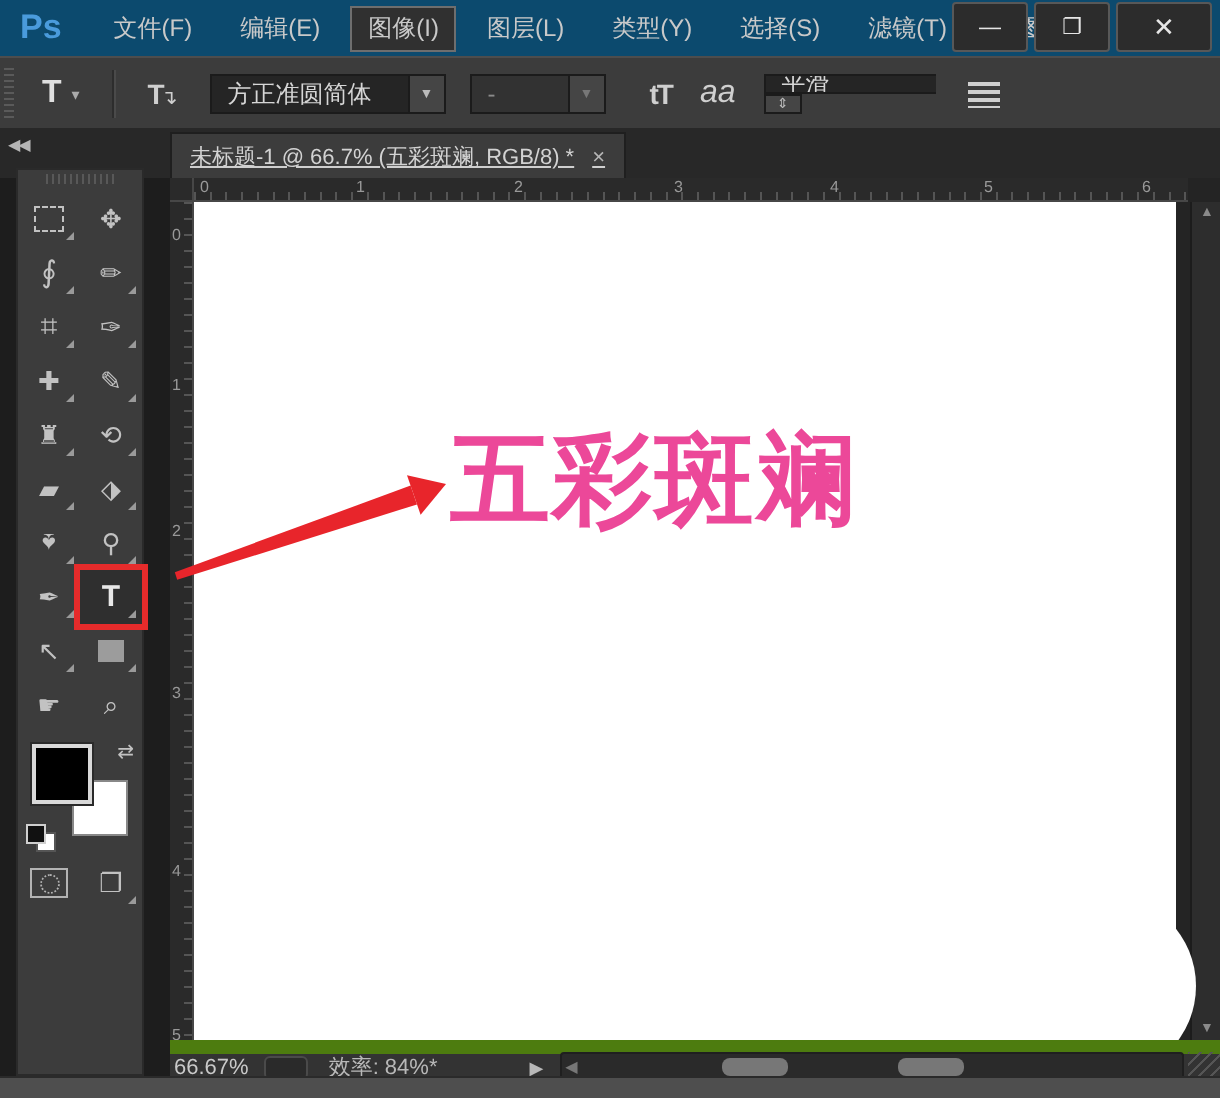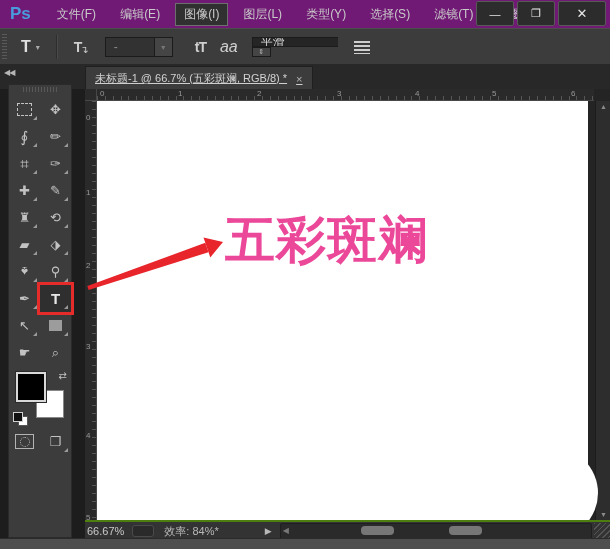--- a/index.html
+++ b/index.html
@@ -1,19 +1,19 @@
 <!DOCTYPE html>
 <html><head>
 <meta charset="utf-8">
 <style>
   html,body{margin:0;padding:0;background:#1d1d1d;}
   #app{position:relative;width:610px;height:549px;background:#1d1d1d;overflow:hidden;
        font-family:"Liberation Sans",sans-serif;color:#cfcfcf;-webkit-font-smoothing:antialiased;}
   
-  .menubar{position:absolute;left:0;top:0;width:610px;height:28px;background:#701a75;
+  .menubar{position:absolute;left:0;top:0;width:610px;height:28px;background:#0c4a6e;
            display:flex;align-items:center;}
   .ps-logo{font-weight:bold;font-size:17px;color:#4a9bdc;margin:0 14px 0 10px;letter-spacing:0;}
   .menu-items{display:flex;align-items:center;height:100%;}
   .menu-item{font-size:12px;color:#c9c9c9;padding:3px 9px;margin:0 3px;white-space:nowrap;}
   .menu-item.active{background:#303030;border:1px solid #6e6e6e;padding:2px 8px;}
   .menu-overflow{font-size:11px;color:#9a9a9a;margin-left:2px;}
   .win-controls{position:absolute;right:4px;top:1px;display:flex;}
   .win-btn{width:36px;height:23px;background:#2c2c2c;border:1px solid #585858;border-radius:2px;
            margin-left:3px;display:flex;align-items:center;justify-content:center;
            font-size:11px;color:#e6e6e6;}
@@ -102,21 +102,21 @@
       font-family:"Liberation Sans",sans-serif;}
   .arrow-svg{position:absolute;left:0;top:0;width:525px;height:431px;z-index:3;pointer-events:none;}
   .watermark-circle{position:absolute;left:421px;top:358px;width:92px;height:92px;border-radius:50%;
       background:#ffffff;z-index:4;}
   .scrollbar-v{position:absolute;left:510px;top:12px;width:15px;height:419px;background:#2d2d2d;
       border-left:1px solid #1c1c1c;box-sizing:border-box;z-index:2;}
   .sb-arrow{position:absolute;left:0;width:15px;text-align:center;font-size:7px;color:#8a8a8a;}
   .sb-arrow.up{top:2px;} .sb-arrow.down{bottom:2px;}
   
   .statusbar{position:absolute;left:85px;top:520px;width:525px;height:20px;background:#333333;
-      display:flex;align-items:center;z-index:8;border-top:2px solid #4d7c0f;box-sizing:border-box;}
+      display:flex;align-items:center;z-index:8;border-top:7px solid #4d7c0f;box-sizing:border-box;}
   .zoom-field{font-size:11px;color:#c9c9c9;margin-left:2px;}
   .status-chip{width:20px;height:10px;background:#2a2a2a;border:1px solid #4a4a4a;border-radius:3px;
       margin:0 10px 0 8px;}
   .eff{font-size:11px;color:#b8b8b8;}
   .play{font-size:9px;color:#b8b8b8;margin:0 8px 0 46px;}
   .hscroll{flex:1;height:14px;background:#2a2a2a;border:1px solid #1f1f1f;position:relative;
       border-radius:2px;}
   .hs-left{position:absolute;left:2px;top:2px;font-size:8px;color:#777;}
   .hs-thumb{position:absolute;top:2px;height:9px;background:#777;border-radius:4px;}
   .corner-grip{width:16px;height:16px;margin-left:2px;
@@ -153,20 +153,24 @@
     <div class="grip-v"></div>
     <div class="opt-tool">
       <span class="tletter">T</span>
       <span class="tarrow">▾</span>
     </div>
     <div class="opt-sep"></div>
     <div class="orient">
       <span class="ot">T</span>
       <span class="oa">↴</span>
     </div>
+    <div class="sel" style="width:118px;">
+      <div class="txt" style="flex:1;">方正准圆简体</div>
+      <div class="btn">▼</div>
+    </div>
     <div class="sel disabled" style="width:68px;">
       <div class="txt" style="flex:1;">-</div>
       <div class="btn">▼</div>
     </div>
     <span class="tt-icon" style="margin-left:16px;">tT</span>
     <span class="aa-icon">aa</span>
     <div class="sel" style="width:86px;flex-direction:column;">
       <div class="txt" style="flex:1;">平滑</div>
       <div class="btn">⇕</div>
     </div>

